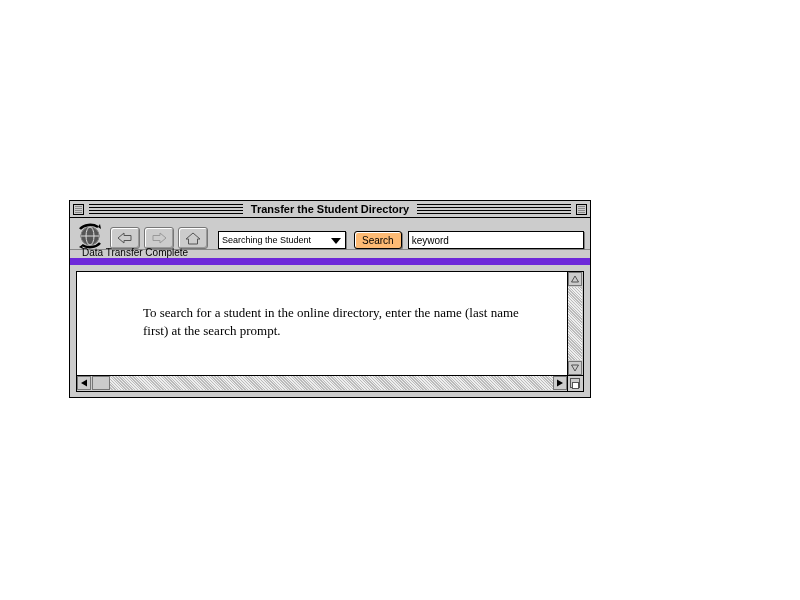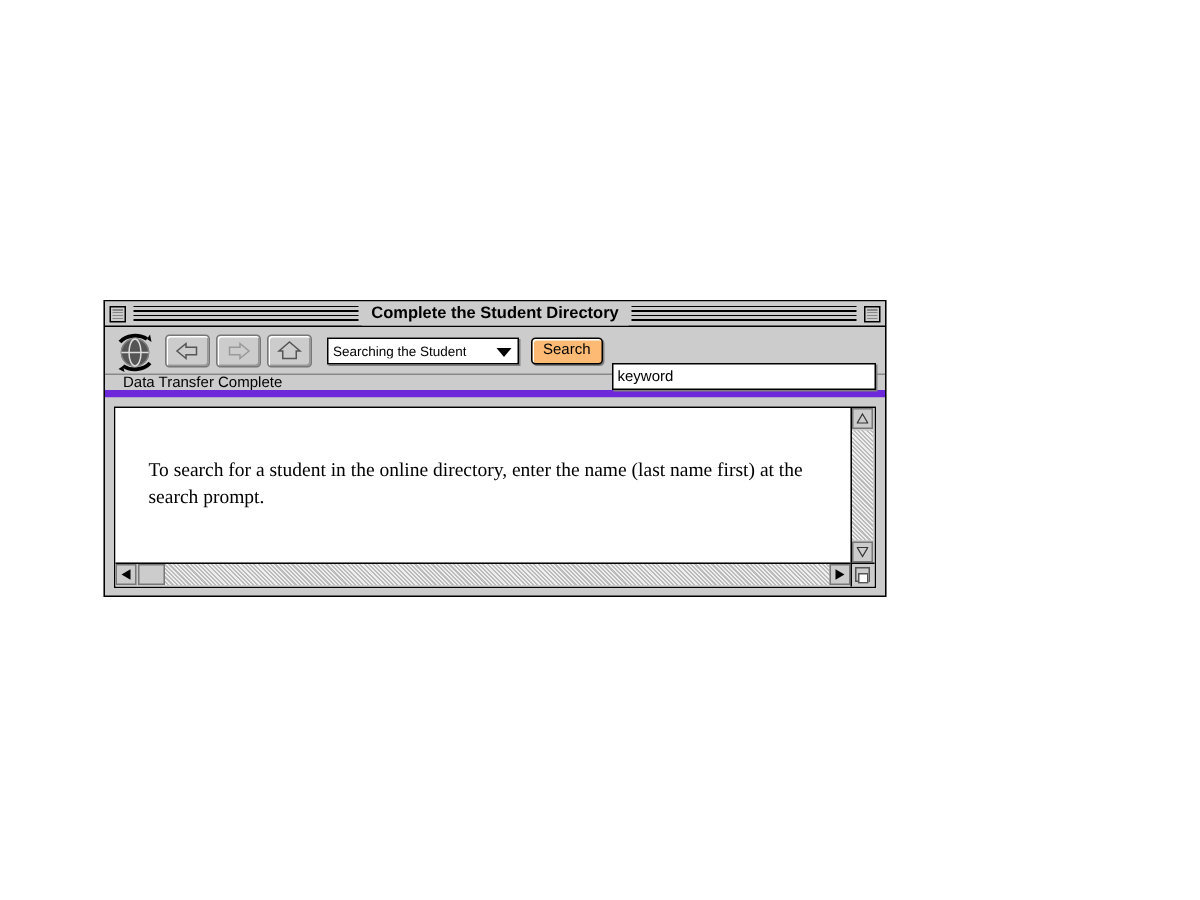--- a/index.html
+++ b/index.html
@@ -73,21 +73,21 @@
       #888888 0px, #888888 1px,
       #cccccc 1px, #cccccc 2px
     );
   }
 
   
   .toolbar {
     height: 32px;
     background: #cccccc;
     display: flex;
-    align-items: center;
+    align-items: flex-end;
     padding: 0 6px;
     box-sizing: border-box;
     border-bottom: 1px solid #888888;
   }
 
   .globe-btn {
     width: 28px;
     height: 28px;
     margin-right: 6px;
     position: relative;
@@ -172,23 +172,23 @@
     box-shadow: 1px 1px 0 #808080;
     cursor: text;
     font-family: "Liberation Sans", sans-serif;
     margin-top: 35px;
   }
 
   
   .statusbar {
     height: 15px;
     background: #cccccc;
-    border-bottom: 5px solid #6d28d9;
-    display: flex;
-    align-items: flex-start;
+    border-bottom: 7px solid #6d28d9;
+    display: flex;
+    align-items: flex-end;
     padding-left: 12px;
     font-size: 10px;
     color: #000000;
     box-sizing: border-box;
     font-family: "Liberation Sans", sans-serif;
   }
 
   
   .content-wrap {
     position: relative;
@@ -204,20 +204,21 @@
     border: 1px solid #000000;
     background: #ffffff;
     box-sizing: border-box;
   }
   .page {
     position: absolute;
     left: 0; top: 0;
     right: 16px; bottom: 16px;
     background: #ffffff;
     overflow: hidden;
+    padding-left: 44px;
   }
   .page-text {
     margin: 32px 22px 0 22px;
     font-family: "Liberation Serif", serif;
     font-size: 13px;
     color: #000000;
     line-height: 1.35;
   }
 
   
@@ -308,21 +309,21 @@
   }
 </style>
 </head>
 <body>
 
 <div id="window">
 
   <div class="titlebar">
     <div class="tb-box"></div>
     <div class="tb-lines"></div>
-    <div class="title-text">Complete the Student Directory</div>
+    <div class="title-text">Transfer the Student Directory</div>
     <div class="tb-lines"></div>
     <div class="tb-box"></div>
   </div>
 
   <div class="toolbar">
 
     <div class="globe-btn">
       <svg width="28" height="28" viewBox="0 0 28 28" aria-hidden="true">
         <circle cx="14" cy="15" r="9" fill="#555555" stroke="#000000" stroke-width="1"></circle>
         <circle cx="14" cy="15" r="9" fill="none" stroke="#ffffff" stroke-width="1" opacity="0.5"></circle>

